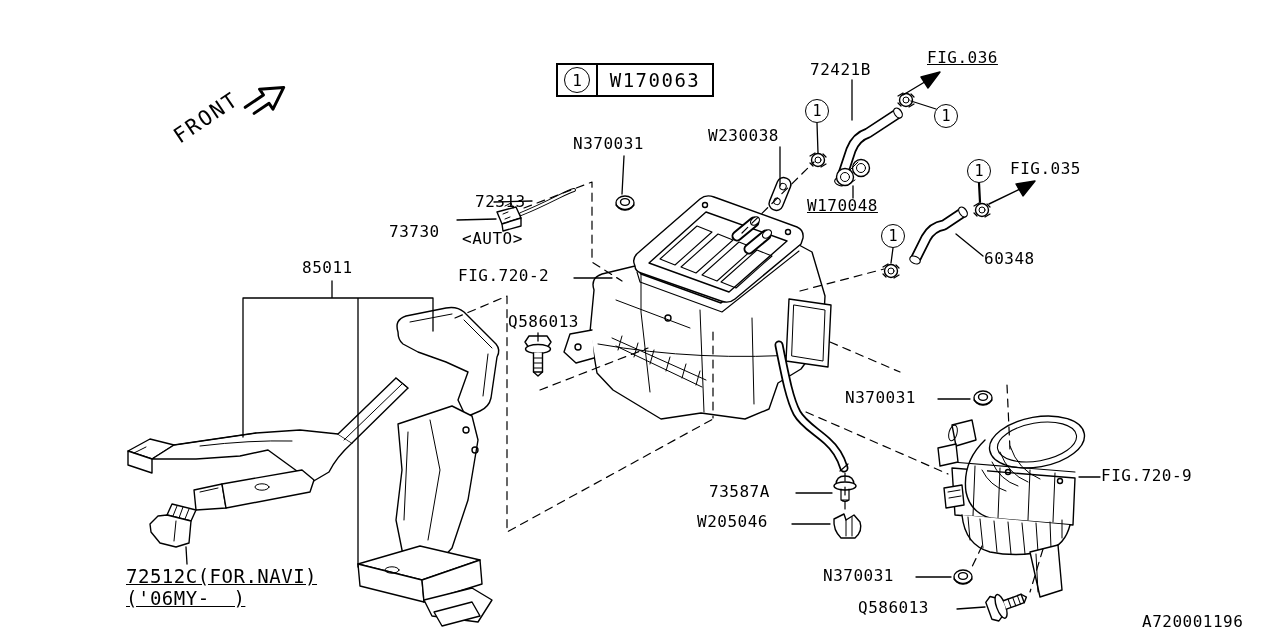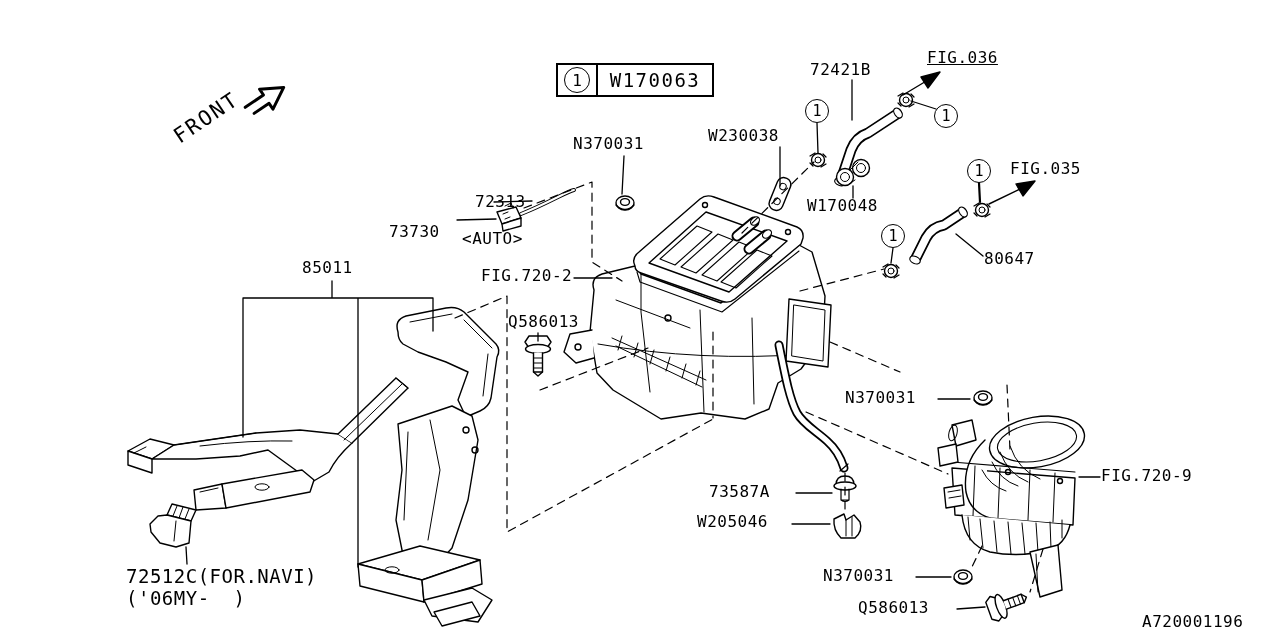--- a/index.html
+++ b/index.html
@@ -1,20 +1,20 @@
 <!DOCTYPE html>
 <html><head>
 <meta charset="utf-8">
 <style>
   html,body{margin:0;padding:0;background:#fff;}
   #canvas{position:relative;width:1280px;height:640px;background:#ffffff;overflow:hidden;
           font-family:"DejaVu Sans Mono",monospace;color:#000;}
   #lineart{position:absolute;left:0;top:0;width:1280px;height:640px;}
   .lbl{position:absolute;font-size:16px;line-height:1;letter-spacing:.5px;white-space:pre;color:#000;}
-  .lbl.small{font-size:19px;}
+  .lbl.small{font-size:19px;text-decoration:underline;}
   .callout{position:absolute;width:24px;height:24px;border:1.6px solid #000;border-radius:50%;
            background:#fff;display:flex;align-items:center;justify-content:center;
            font-size:15px;box-sizing:border-box;}
   #legend-box{position:absolute;left:556px;top:63px;width:158px;height:34px;border:2px solid #000;
               background:#fff;display:flex;align-items:center;box-sizing:border-box;}
   #legend-box .cell-sym{width:40px;height:100%;border-right:2px solid #000;display:flex;
               align-items:center;justify-content:center;box-sizing:border-box;}
   #legend-box .sym{width:26px;height:26px;border:1.5px solid #000;border-radius:50%;
               display:flex;align-items:center;justify-content:center;font-size:16px;box-sizing:border-box;}
   #legend-box .cell-txt{flex:1;text-align:center;font-size:19px;letter-spacing:1.5px;}
@@ -246,28 +246,28 @@
   <div class="cell-sym">
     <div class="sym">1</div>
   </div>
   <div class="cell-txt">W170063</div>
 </div>
 
 <div class="lbl" style="left:810px;top:62px;">72421B</div>
 <div class="lbl" style="left:927px;top:50px;text-decoration:underline;">FIG.036</div>
 <div class="lbl" style="left:573px;top:136px;">N370031</div>
 <div class="lbl" style="left:708px;top:128px;">W230038</div>
-<div class="lbl" style="left:807px;top:198px;">W170048</div>
+<div class="lbl" style="left:807px;top:198px;text-decoration:underline;">W170048</div>
 <div class="lbl" style="left:1010px;top:161px;">FIG.035</div>
-<div class="lbl" style="left:984px;top:251px;">80647</div>
+<div class="lbl" style="left:984px;top:251px;">60348</div>
 <div class="lbl" style="left:427px;top:194px;margin-left:48px;">72313</div>
 <div class="lbl" style="left:389px;top:224px;">73730</div>
 <div class="lbl" style="left:462px;top:231px;">&lt;AUTO&gt;</div>
 <div class="lbl" style="left:302px;top:260px;">85011</div>
-<div class="lbl" style="left:458px;top:268px;margin-left:23px;">FIG.720-2</div>
+<div class="lbl" style="left:458px;top:268px;">FIG.720-2</div>
 <div class="lbl" style="left:508px;top:314px;">Q586013</div>
 <div class="lbl" style="left:845px;top:390px;">N370031</div>
 <div class="lbl" style="left:1101px;top:468px;">FIG.720-9</div>
 <div class="lbl" style="left:709px;top:484px;">73587A</div>
 <div class="lbl" style="left:689px;top:514px;margin-left:8px;">W205046</div>
 <div class="lbl" style="left:823px;top:568px;">N370031</div>
 <div class="lbl" style="left:858px;top:600px;">Q586013</div>
 <div class="lbl small" style="left:126px;top:567px;">72512C(FOR.NAVI)</div>
 <div class="lbl small" style="left:126px;top:589px;">('06MY-  )</div>
 <div class="lbl" style="left:1142px;top:614px;">A720001196</div>

